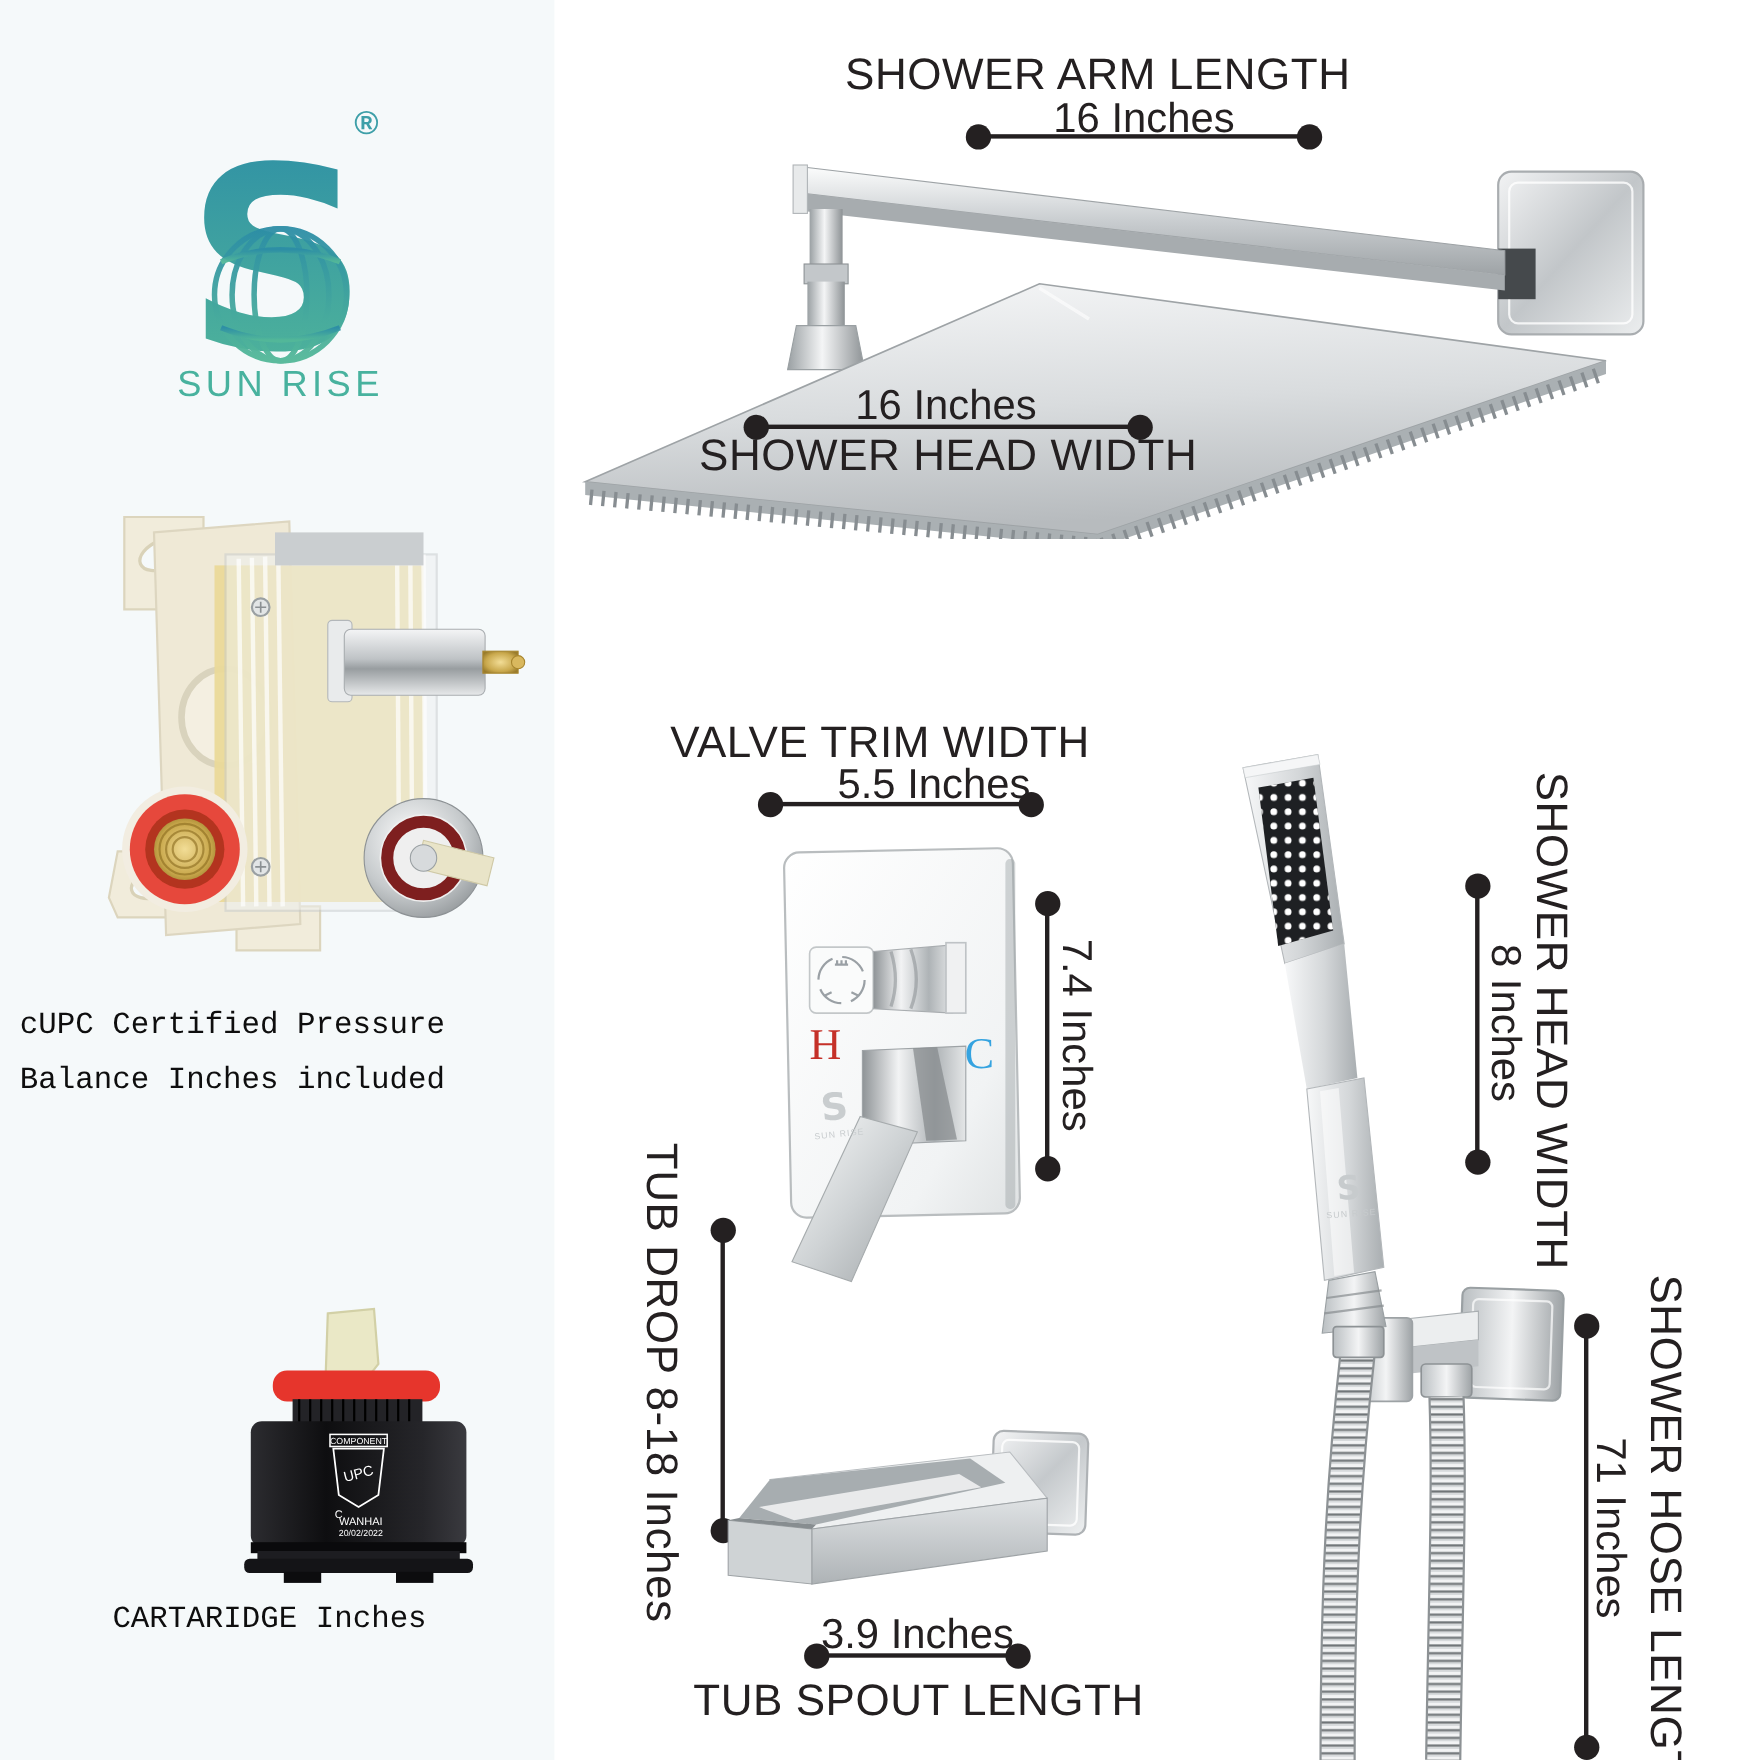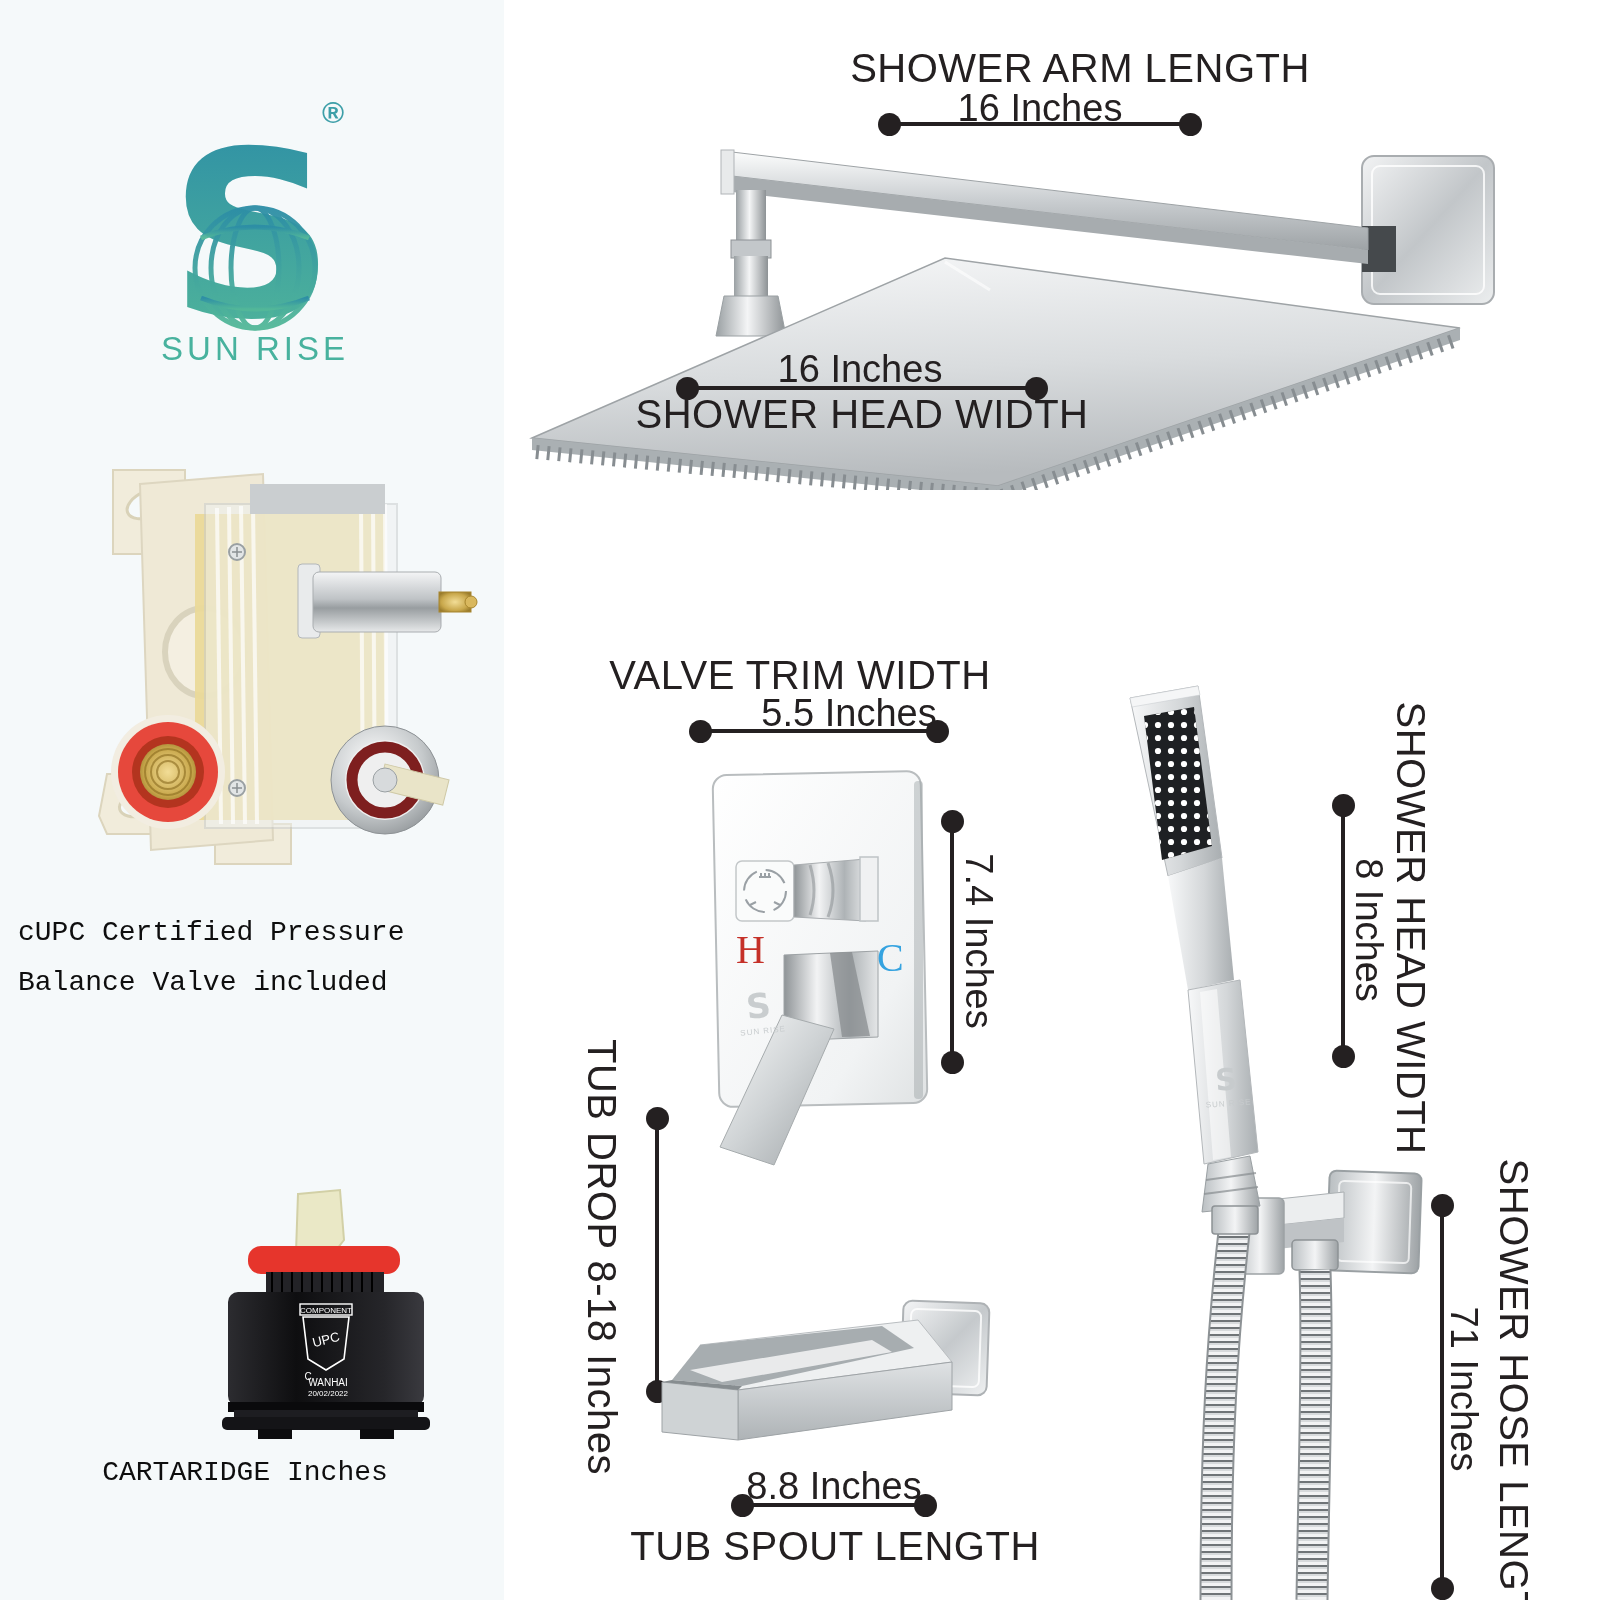--- a/index.html
+++ b/index.html
@@ -125,21 +125,21 @@
     <circle cx="330" cy="328" r="54" fill="url(#vchromeR)" stroke="#8d9295"></circle>
     <circle cx="330" cy="328" r="40" fill="#efefef"></circle>
     <circle cx="330" cy="328" r="33" fill="none" stroke="#7e1f1f" stroke-width="11"></circle>
     <rect x="330" y="312" width="66" height="26" transform="rotate(14 330 312)" fill="#e9e4c8" stroke="#cfc9a6"></rect>
     <circle cx="330" cy="328" r="12" fill="#d7dadc" stroke="#9aa0a3"></circle>
   </svg>
 </div>
 
 <div class="t caption" style="left:18px;top:908px;">
   <div>cUPC Certified Pressure</div>
-  <div>Balance Valve included</div>
+  <div>Balance Inches included</div>
 </div>
 
 <div class="abs" style="left:172px;top:1188px;width:310px;height:258px;">
   <svg width="310" height="258" viewBox="0 0 310 258">
     <defs>
       <linearGradient id="cart" x1="0" y1="0" x2="1" y2="0">
         <stop offset="0" stop-color="#2c2c30"></stop>
           <stop offset="0.35" stop-color="#0e0e10"></stop>
         <stop offset="0.8" stop-color="#26262a"></stop>
           <stop offset="1" stop-color="#3a3a3f"></stop>
@@ -178,21 +178,21 @@
       <text x="154" y="156" text-anchor="middle" font-size="13" fill="#ffffff" font-family="Liberation Sans, sans-serif" transform="rotate(-14 154 152)">UPC</text>
       <text x="136" y="192" text-anchor="middle" font-size="10" fill="#ffffff" font-family="Liberation Sans, sans-serif">C</text>
       <text x="156" y="198" text-anchor="middle" font-size="10" fill="#ffffff" font-family="Liberation Sans, sans-serif">WANHAI</text>
       <text x="156" y="208" text-anchor="middle" font-size="8" fill="#ffffff" font-family="Liberation Sans, sans-serif">20/02/2022</text>
     </g>
   </svg>
 </div>
 
 <div class="t caption center" style="left:245px;top:1448px;">CARTARIDGE Inches</div>
 
-<div class="t dim-title center" style="left:1080px;top:46px;">SHOWER ARM LENGTH</div>
+<div class="t dim-title center" style="left:998px;top:46px;">SHOWER ARM LENGTH</div>
 <div class="t dim-value center" style="left:1040px;top:87px;">16 Inches</div>
 <div class="hline" style="left:890px;top:122px;width:300px;"></div>
 
 <div class="abs" style="left:520px;top:140px;width:980px;height:350px;">
   <svg width="980" height="350" viewBox="0 0 980 350">
     <defs>
       <linearGradient id="hTop" x1="0" y1="0" x2="0.2" y2="1">
         <stop offset="0" stop-color="#f6f7f8"></stop>
           <stop offset="0.55" stop-color="#d9dcde"></stop>
           <stop offset="1" stop-color="#b7bbbe"></stop>
@@ -318,21 +318,21 @@
 
     <polygon points="50,55 268,30 302,72 88,100" fill="#eef0f1" stroke="#b9bdc0" stroke-width="1"></polygon>
     <polygon points="22,90 50,55 232,36 264,58 92,96" fill="#a7adb0"></polygon>
     <polygon points="40,80 222,50 242,62 72,92" fill="#f4f5f6" opacity="0.85"></polygon>
     <polygon points="88,100 302,72 302,120 88,150" fill="url(#spoutSide)" stroke="#9ea3a6" stroke-width="1"></polygon>
     <polygon points="12,92 88,100 88,150 12,142" fill="#cfd3d5" stroke="#9ea3a6" stroke-width="1"></polygon>
     <polygon points="12,92 22,90 92,96 88,100" fill="#878d90"></polygon>
   </svg>
 </div>
 
-<div class="t dim-value center" style="left:834px;top:1465px;">8.8 Inches</div>
+<div class="t dim-value center" style="left:834px;top:1465px;">3.9 Inches</div>
 <div class="hline" style="left:743px;top:1503px;width:182px;"></div>
 <div class="t dim-title center" style="left:835px;top:1524px;">TUB SPOUT LENGTH</div>
 
 <div class="abs" style="left:1100px;top:680px;width:330px;height:920px;">
   <svg width="330" height="920" viewBox="0 0 330 920">
     <defs>
       <linearGradient id="wandG" x1="0" y1="0" x2="1" y2="0">
         <stop offset="0" stop-color="#f7f8f9"></stop>
           <stop offset="0.55" stop-color="#d4d7d9"></stop>
           <stop offset="1" stop-color="#a9aeb1"></stop>

